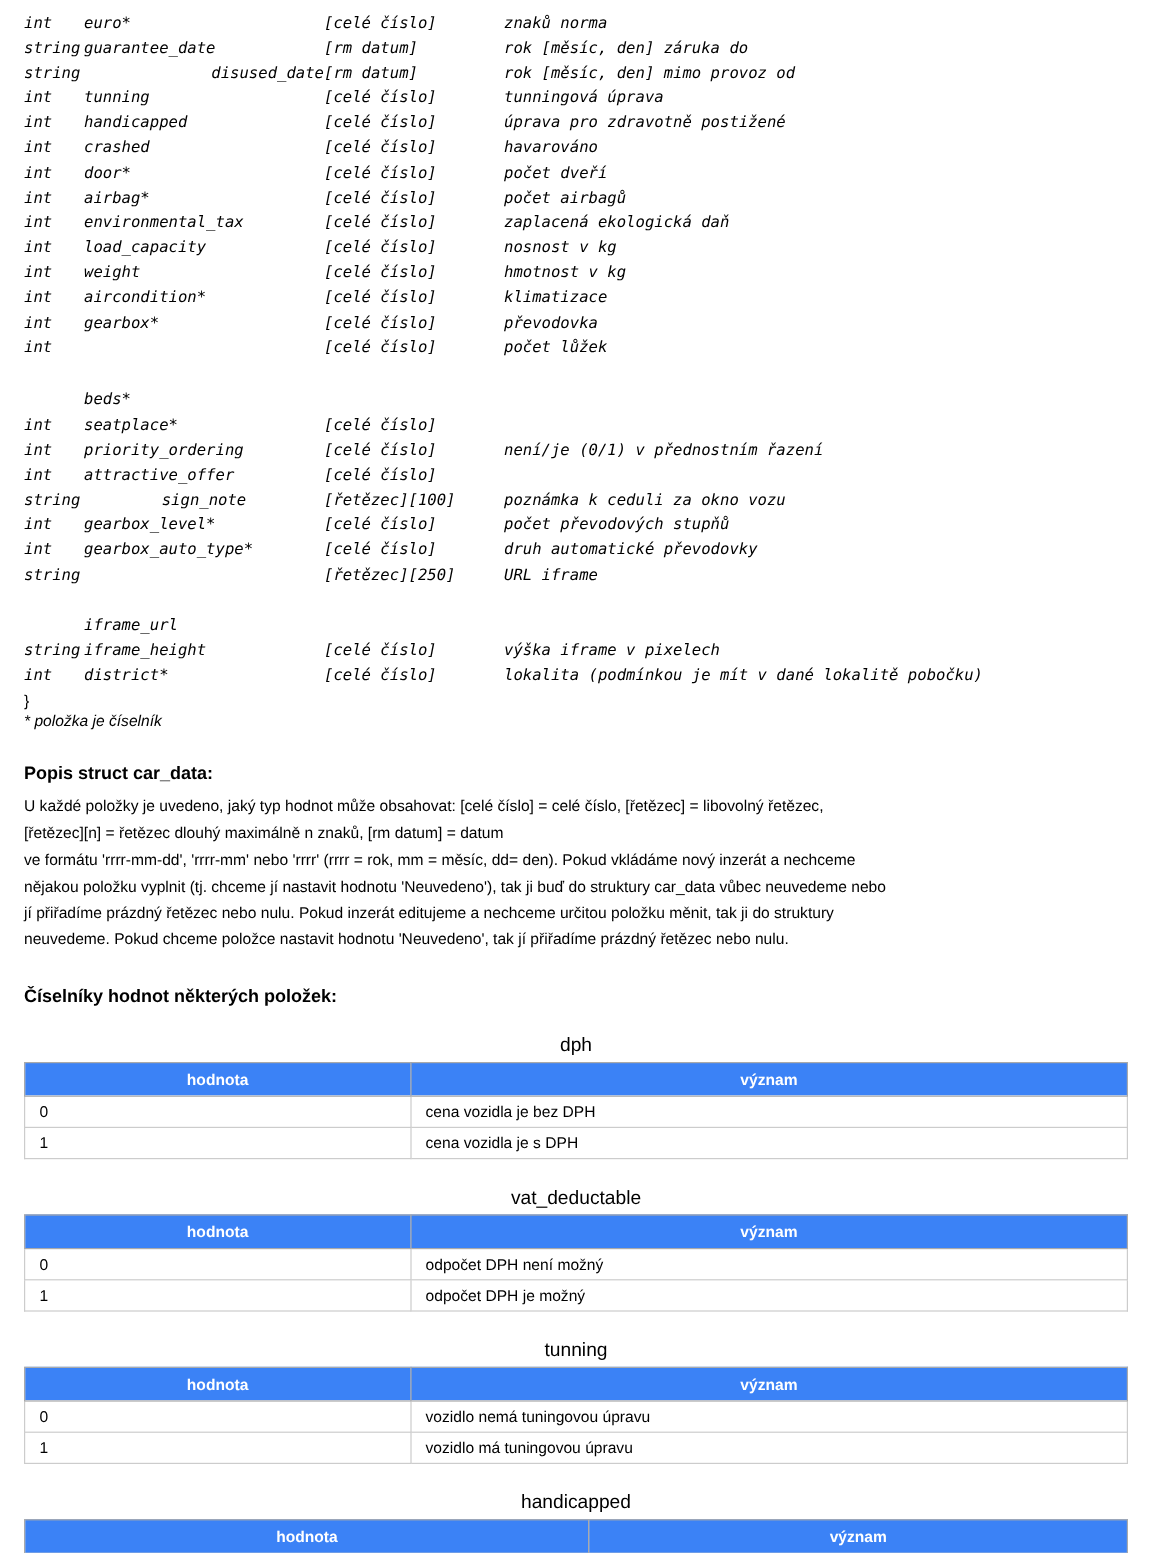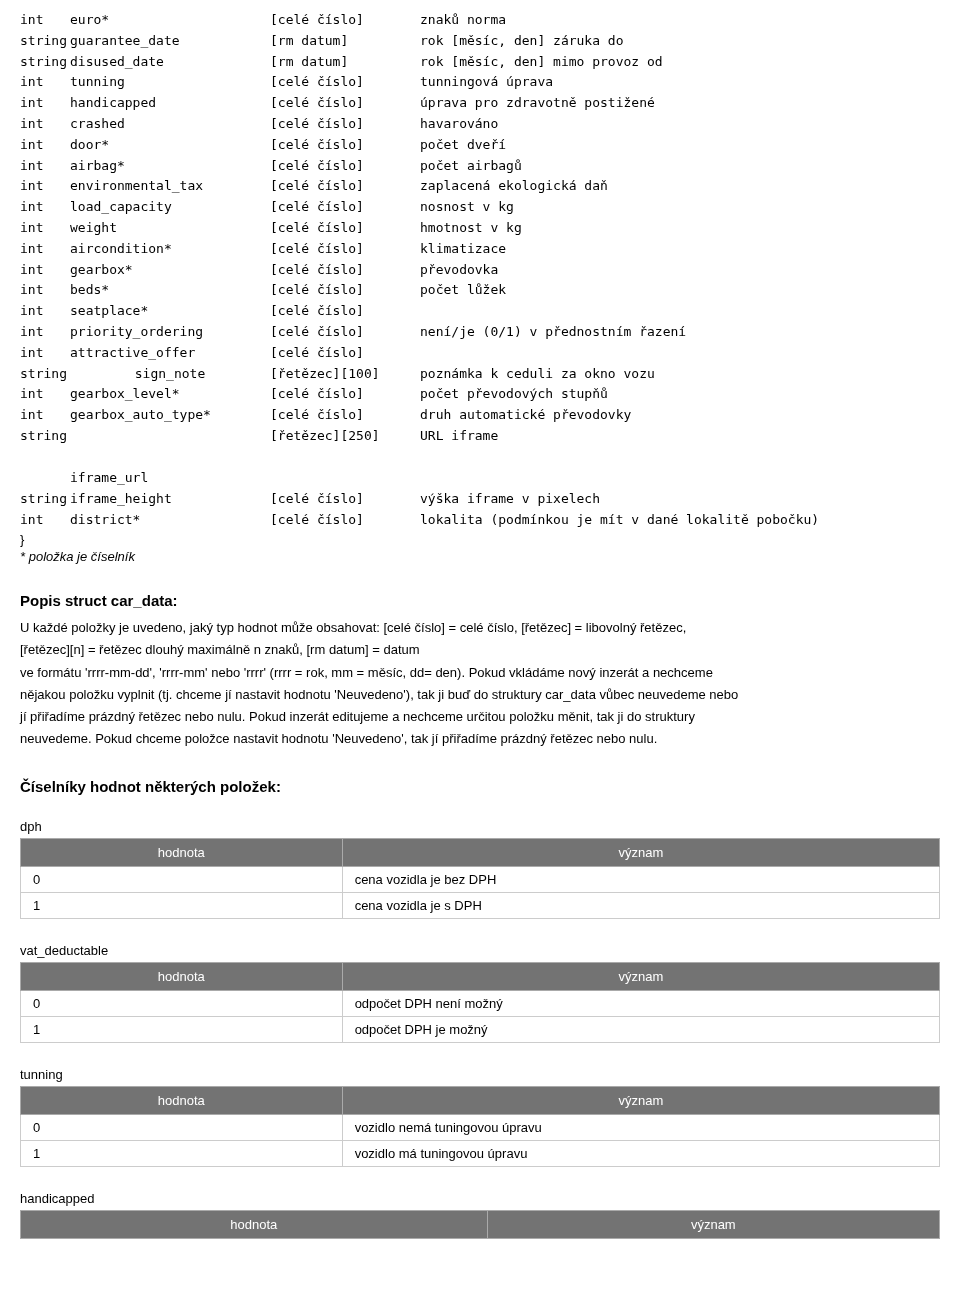--- a/index.html
+++ b/index.html
@@ -12,52 +12,54 @@
       width: 960px;
     }
     .field-list {
       font-family: monospace;
       font-size: 13px;
       line-height: 1.6;
     }
     .field-line {
       display: flex;
       flex-wrap: wrap;
+      font-style: italic;
     }
     .closing-brace { margin-top: 2px; }
     .footnote { margin-top: 2px; font-style: italic; }
 
     .section-header {
       font-size: 15px;
       font-weight: bold;
       margin-top: 28px;
       margin-bottom: 8px;
     }
     .description-text {
       font-size: 13px;
       line-height: 1.7;
       margin-bottom: 10px;
     }
 
     .enum-section {
       margin-top: 24px;
     }
     .enum-label {
-      font-size: 13px;
+      font-size: 16px;
       margin-bottom: 4px;
+      text-align: center;
     }
     table {
       width: 100%;
       border-collapse: collapse;
       margin-bottom: 10px;
     }
     table th {
-      background-color: #737373;
+      background-color: #3b82f6;
       color: #fff;
-      font-weight: normal;
+      font-weight: bold;
       padding: 6px 12px;
       text-align: center;
       border: 1px solid #aaa;
     }
     table td {
       padding: 5px 12px;
       border: 1px solid #ccc;
       background: #fff;
     }
     table td:first-child {
@@ -84,21 +86,21 @@
       <span>znaků norma</span>
     </div>
     <div class="field-line">
       <span style="display: inline-block; min-width: 50px;">string </span>
       <span style="display: inline-block; min-width: 200px;">guarantee_date</span>
       <span style="display: inline-block; min-width: 150px;">[rm datum]</span>
       <span>rok [měsíc, den]  záruka do</span>
     </div>
     <div class="field-line">
       <span style="display: inline-block; min-width: 50px;">string </span>
-      <span style="display: inline-block; min-width: 200px;">disused_date</span>
+      <span style="display: inline-block; min-width: 200px; text-align: right;">disused_date</span>
       <span style="display: inline-block; min-width: 150px;">[rm datum]</span>
       <span>rok [měsíc, den]  mimo provoz od</span>
     </div>
     <div class="field-line">
       <span style="display: inline-block; min-width: 50px;">int </span>
       <span style="display: inline-block; min-width: 200px;">tunning</span>
       <span style="display: inline-block; min-width: 150px;">[celé číslo]</span>
       <span>tunningová úprava</span>
     </div>
     <div class="field-line">
@@ -150,21 +152,21 @@
       <span>klimatizace</span>
     </div>
     <div class="field-line">
       <span style="display: inline-block; min-width: 50px;">int </span>
       <span style="display: inline-block; min-width: 200px;">gearbox*</span>
       <span style="display: inline-block; min-width: 150px;">[celé číslo]</span>
       <span>převodovka</span>
     </div>
     <div class="field-line">
       <span style="display: inline-block; min-width: 50px;">int </span>
-      <span style="display: inline-block; min-width: 200px;">beds*</span>
+      <span style="display: inline-block; min-width: 200px; margin-top: 44px;">beds*</span>
       <span style="display: inline-block; min-width: 150px;">[celé číslo]</span>
       <span>počet lůžek</span>
     </div>
     <div class="field-line">
       <span style="display: inline-block; min-width: 50px;">int </span>
       <span style="display: inline-block; min-width: 200px;">seatplace*</span>
       <span style="display: inline-block; min-width: 150px;">[celé číslo]</span>
     </div>
     <div class="field-line">
       <span style="display: inline-block; min-width: 50px;">int </span>

